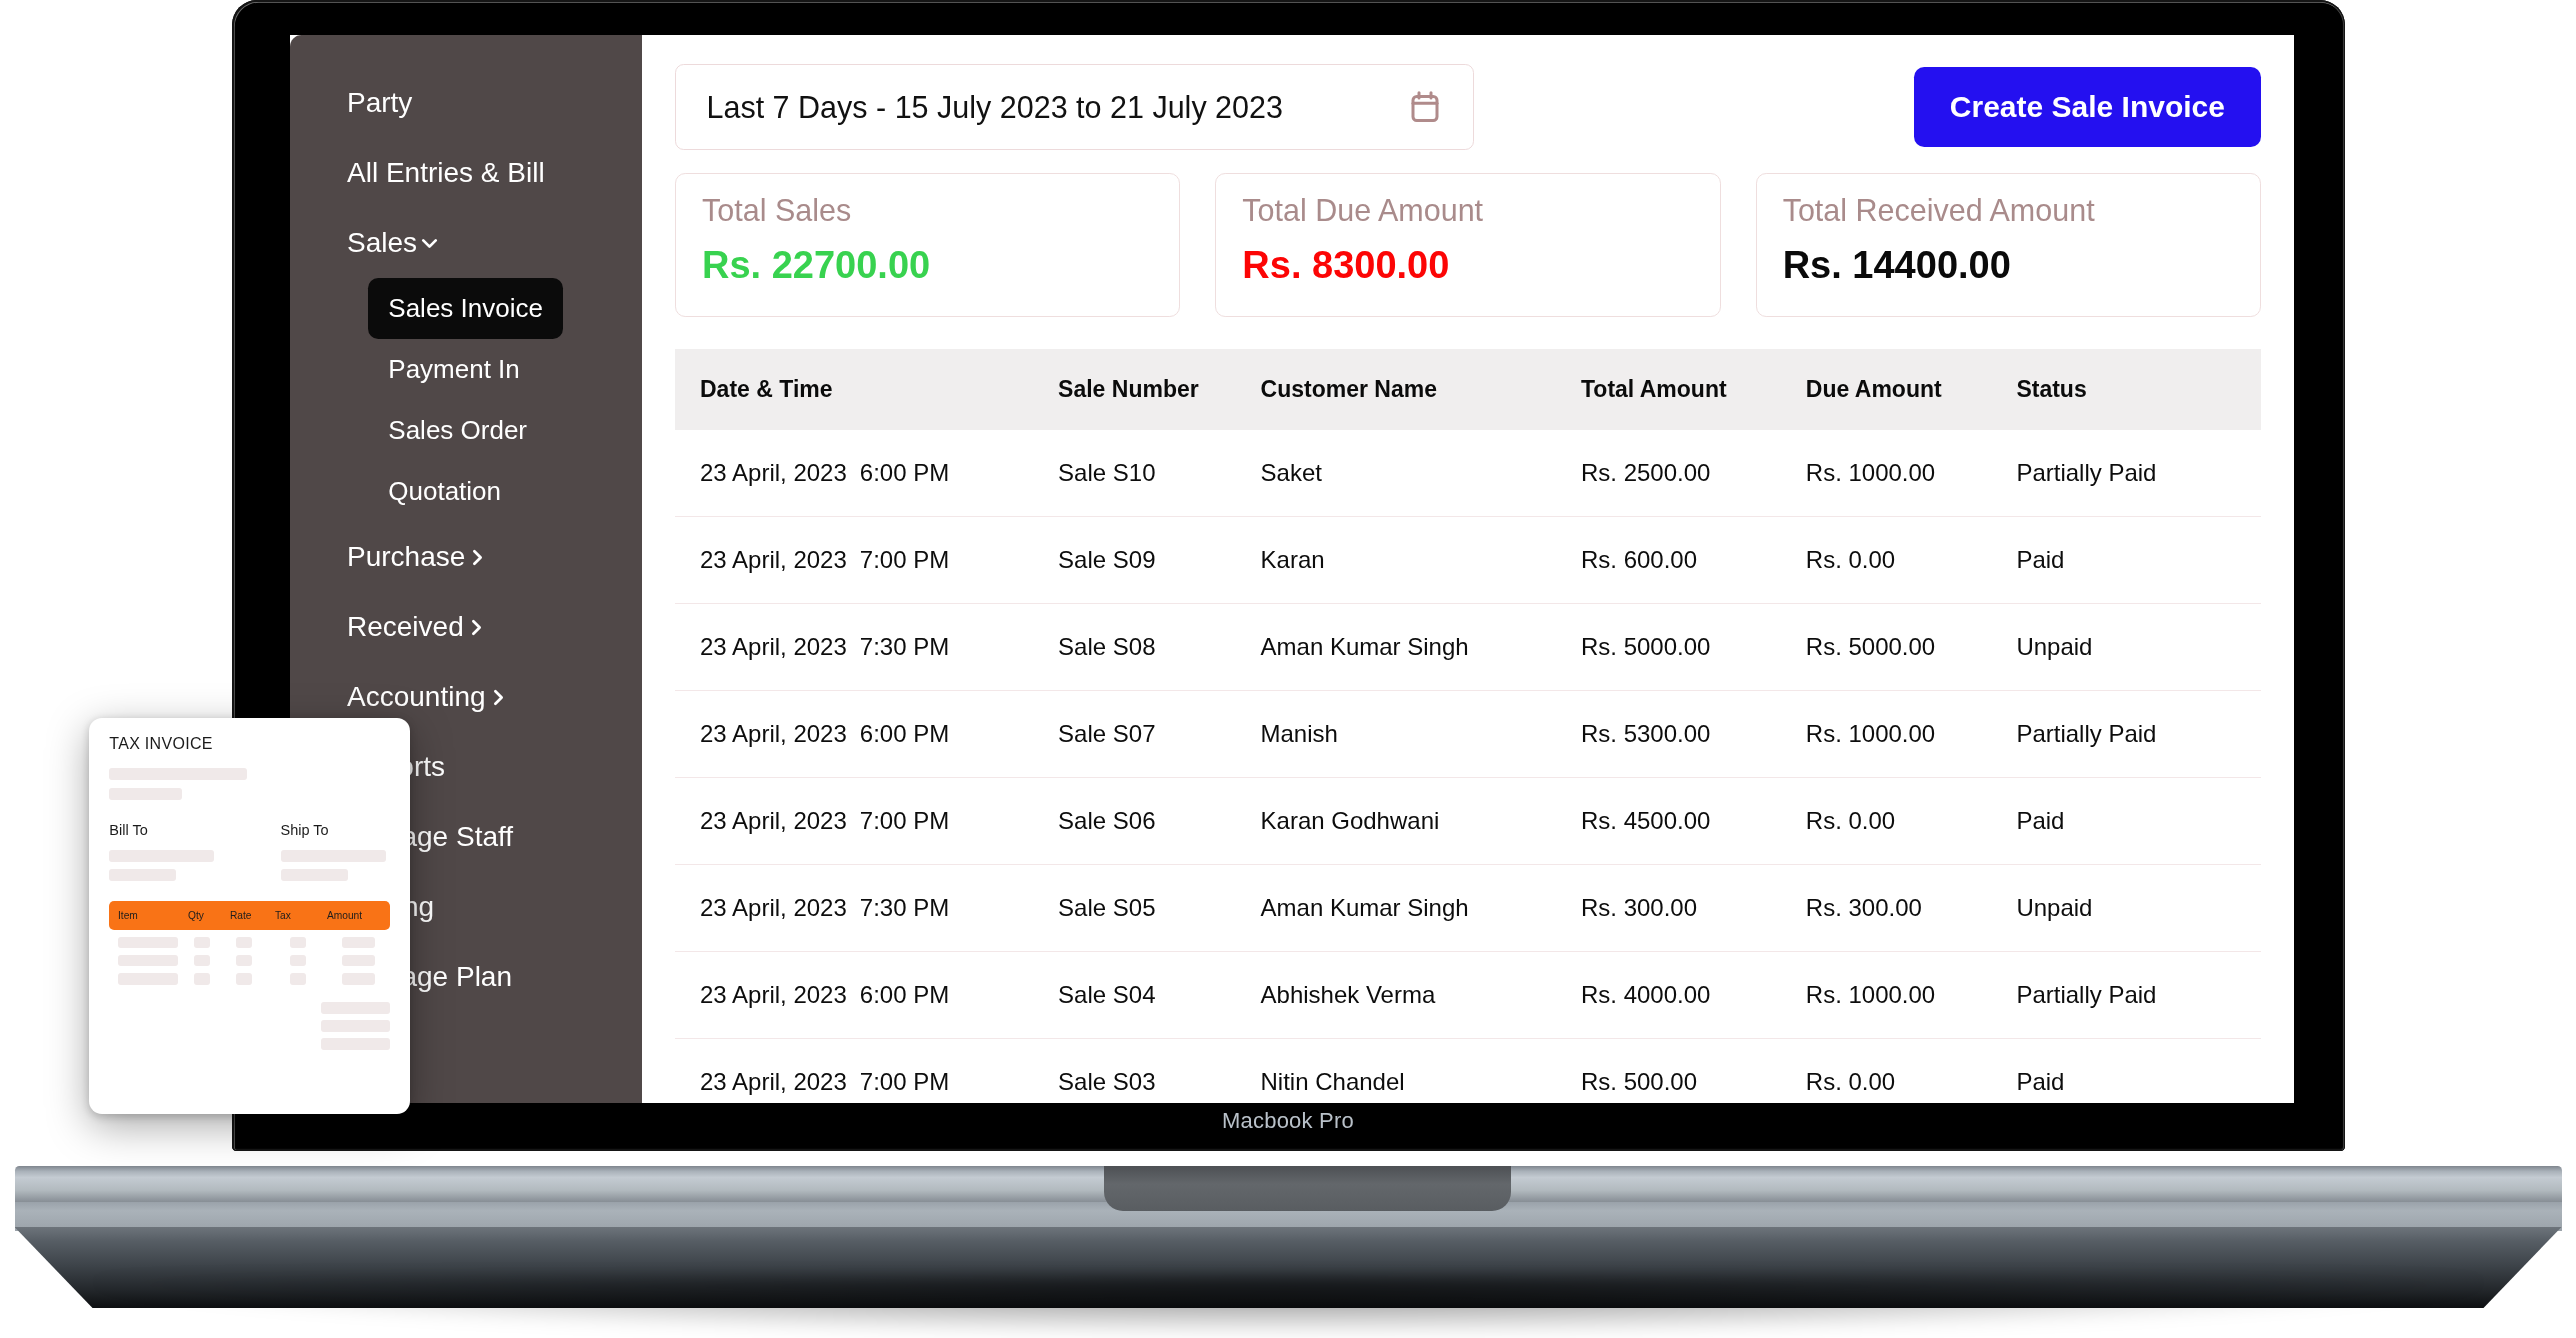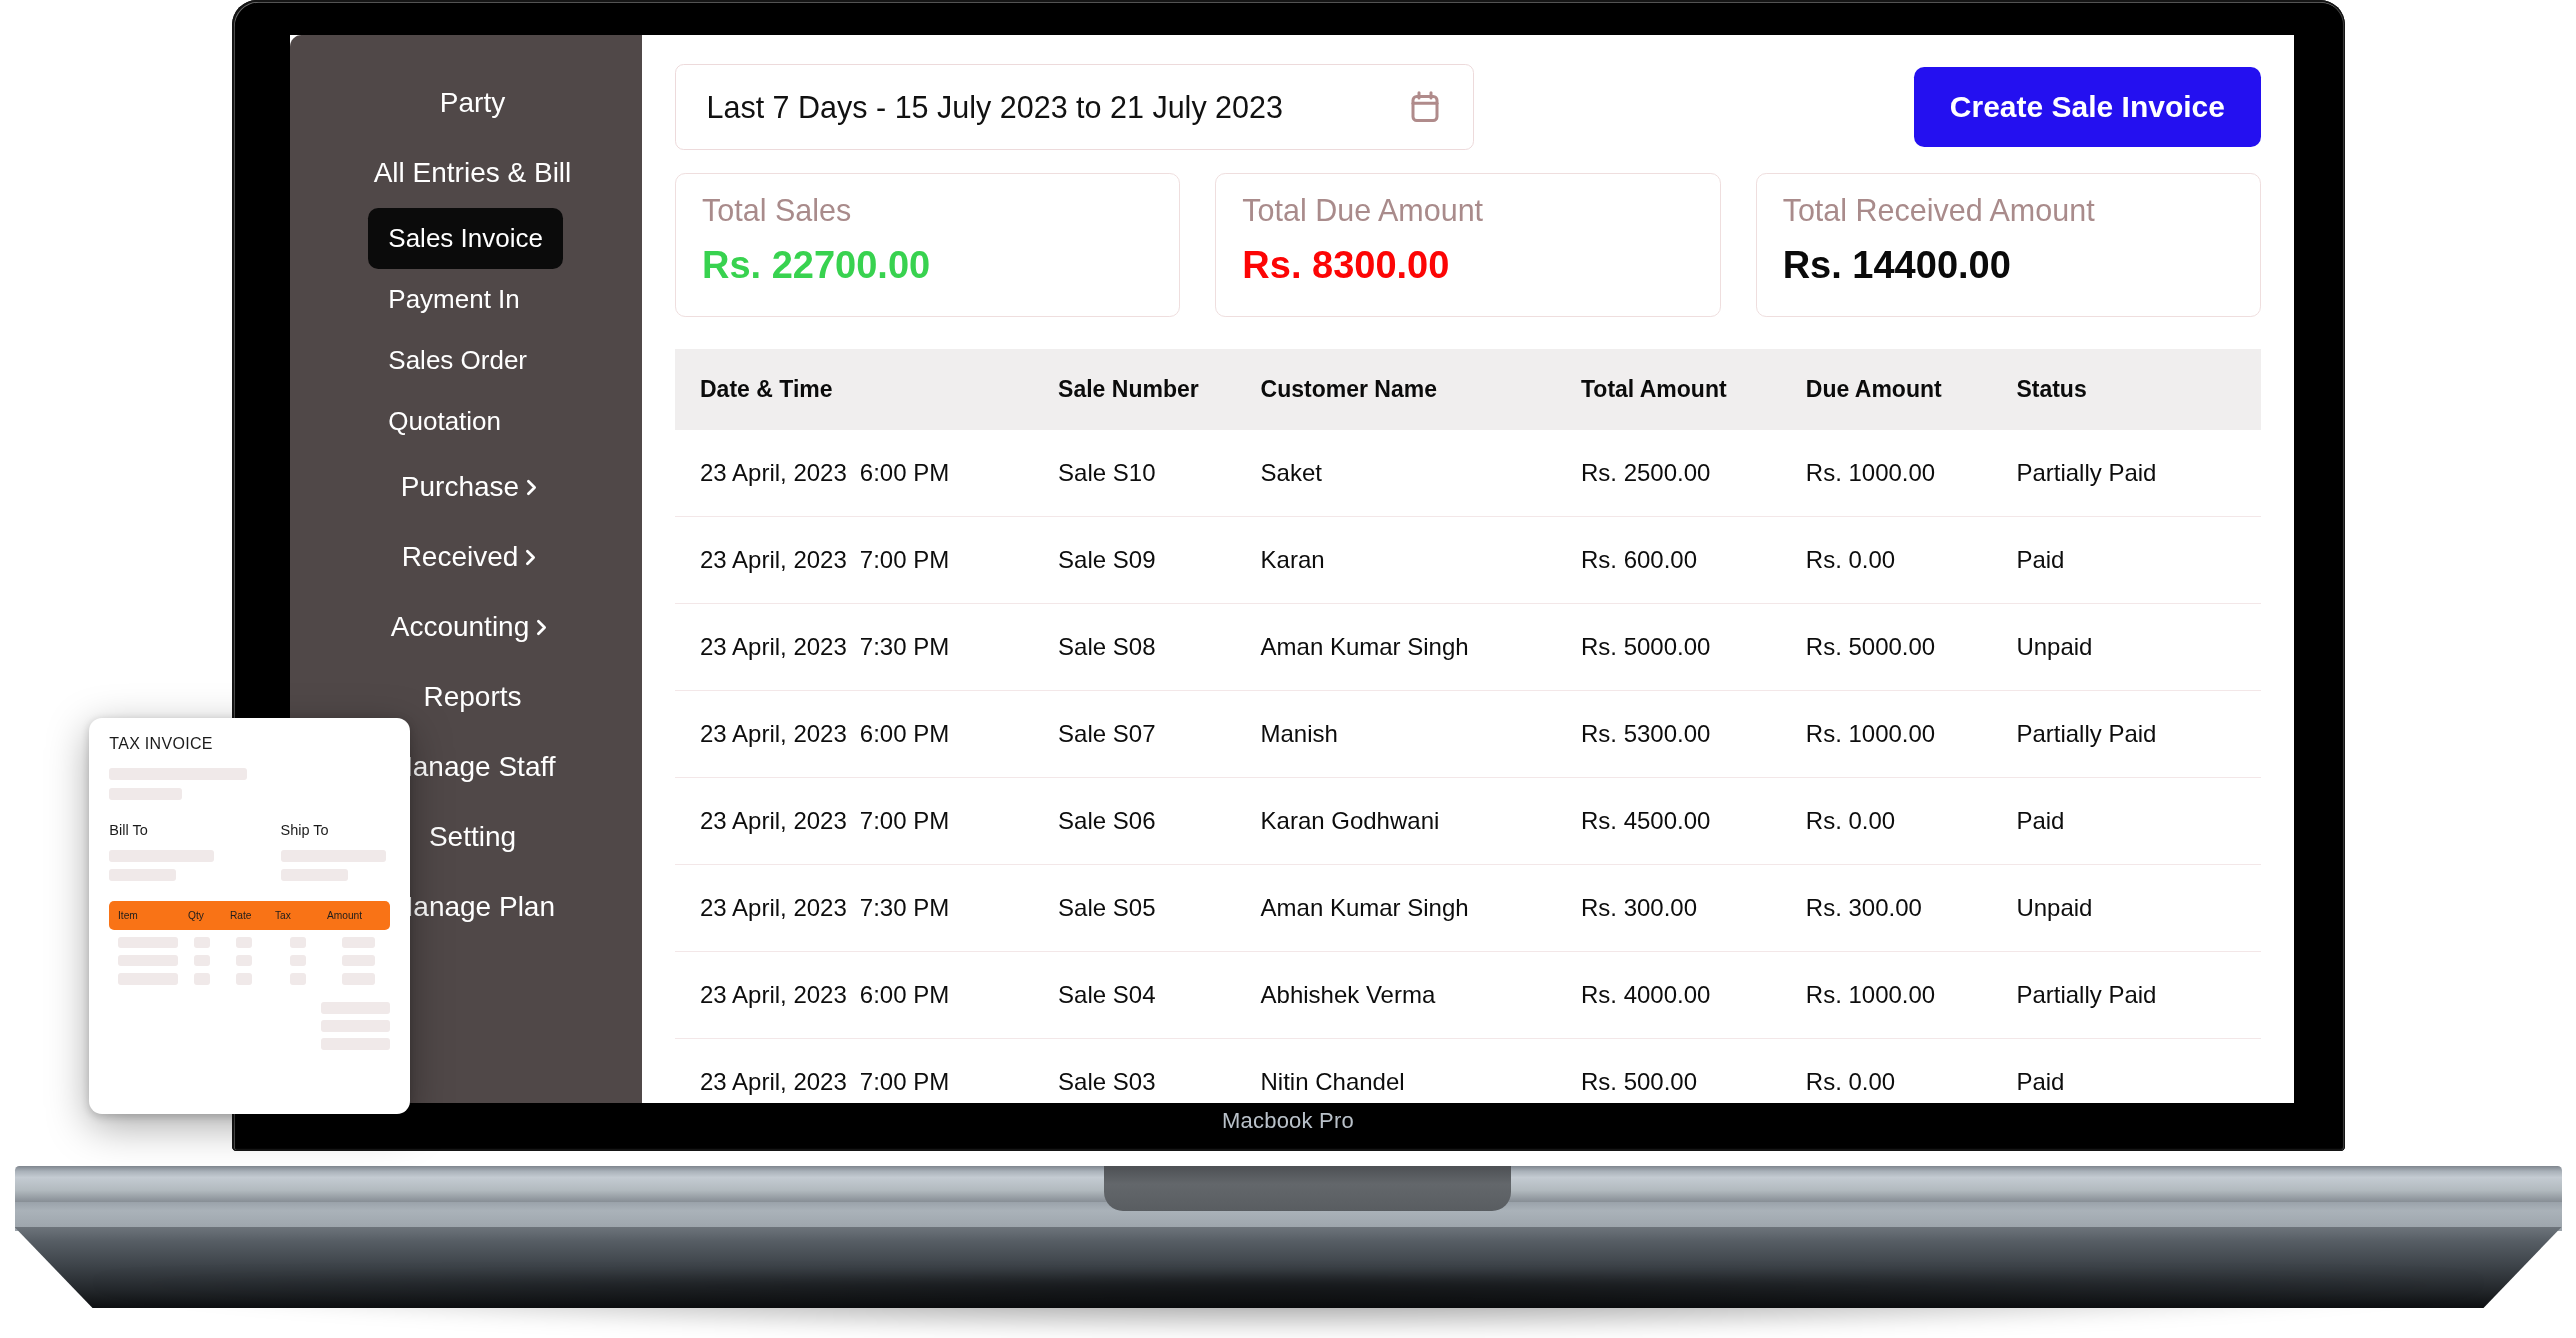--- a/index.html
+++ b/index.html
@@ -33,21 +33,21 @@
      clip-path:polygon(0 0,2547px 0,2469px 81px,78px 81px);}
   .base-shadow{position:absolute;left:94px;top:1278px;width:2389px;height:58px;
      background:radial-gradient(ellipse at 50% 0%, rgba(0,0,0,.55) 0%, rgba(0,0,0,0) 72%);filter:blur(7.3px);}
 
   
   .app{position:absolute;left:0;top:0;width:2004px;height:1068px;display:flex;background:#fff;}
 
   .sidebar{width:352px;flex:0 0 352px;background:#504848;border-radius:11.6px 0 0 0;
      padding-top:33px;box-sizing:border-box;position:relative;}
   .nav{display:flex;flex-direction:column;}
-  .nav-item{display:flex;align-items:center;justify-content:center;
+  .nav-item{display:flex;align-items:center;justify-content:flex-start;
      padding:0 44px 0 57px;height:70px;color:#ffffff;font-size:28px;box-sizing:border-box;}
   .nav-item .lbl{white-space:nowrap;}
   .chev{width:25px;height:25px;flex:0 0 25px;display:block;}
   .chev svg{display:block;}
   .sub{display:flex;flex-direction:column;}
   .sub-item{margin:0 0 0 78px;height:61px;display:flex;align-items:center;
      padding:0 20.3px;color:#ffffff;font-size:26px;border-radius:10.2px;width:max-content;box-sizing:border-box;}
   .sub-item.active{background:#0b0b0b;}
 
   .content{flex:1;background:#ffffff;padding:29px 33px 0 33px;box-sizing:border-box;position:relative;}
@@ -116,20 +116,28 @@
         <nav class="nav">
 
           <div class="nav-item">
             <span class="lbl">Party</span>
           </div>
 
           <div class="nav-item">
             <span class="lbl">All Entries &amp; Bill</span>
           </div>
 
+          <div class="nav-item">
+            <span class="lbl">Sales</span>
+            <span class="chev">
+              <svg width="25" height="25" viewBox="0 0 24 24" fill="none" stroke="#ffffff" stroke-width="2.6" stroke-linecap="round" stroke-linejoin="round">
+                  <polyline points="6 9 12 15 18 9"></polyline>
+                </svg>
+            </span>
+          </div>
 
           <div class="sub">
             <div class="sub-item active">
               <span>Sales Invoice</span>
             </div>
             <div class="sub-item">
               <span>Payment In</span>
             </div>
             <div class="sub-item">
               <span>Sales Order</span>

